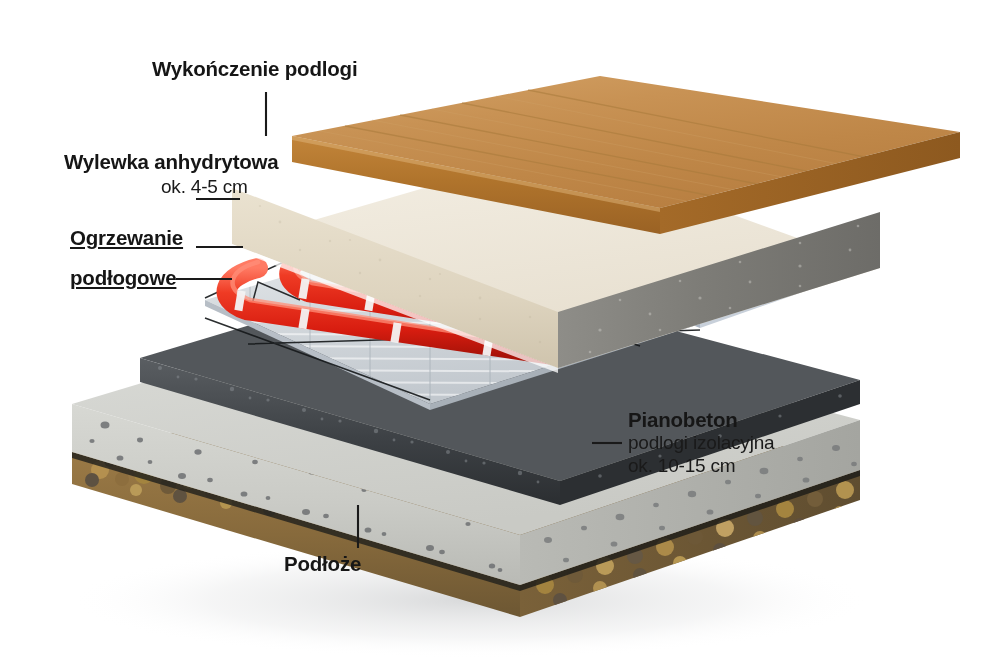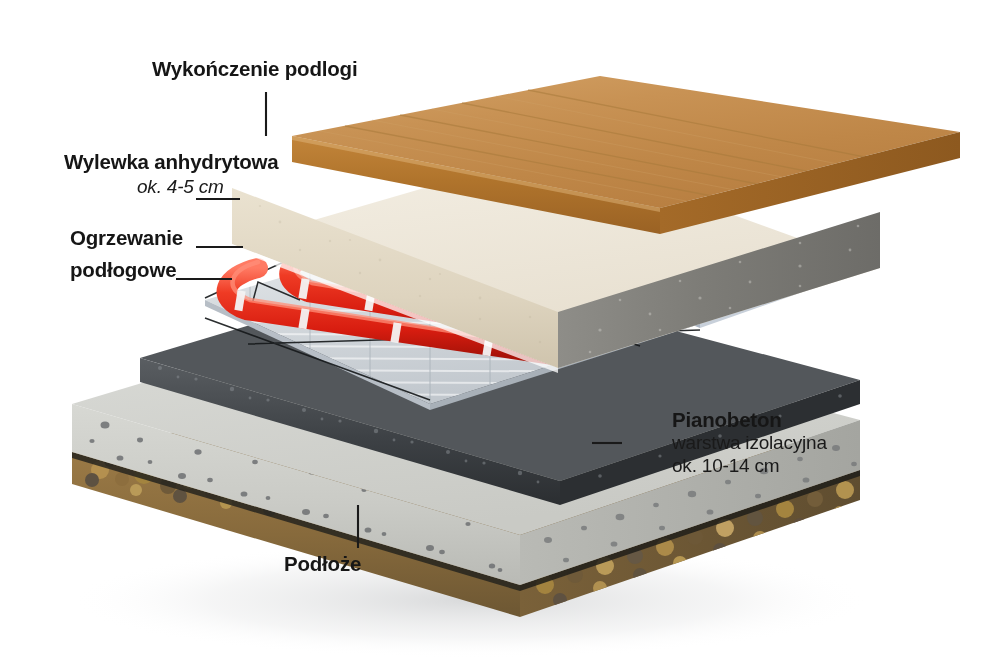--- a/index.html
+++ b/index.html
@@ -41,29 +41,29 @@
     display: block;
     color: #161616;
   }
   .label .l-sub {
     font-weight: normal;
     font-size: 19px;
     letter-spacing: -0.2px;
     display: block;
     color: #1a1a1a;
   }
-  .label.two-line .l-title { display: block; }
+  .label.two-line .l-title { display: block; text-decoration: underline; }
 
   
   #label-finish   { left: 152px; top: 57px; }
   #label-screed   { left: 64px;  top: 150px; }
-  #label-screed .l-sub { margin-left: 73px; margin-top: 2px; font-style: italic; }
+  #label-screed .l-sub { margin-left: 97px; margin-top: 2px; }
   #label-heating  { left: 70px;  top: 226px; }
-  #label-heating .l-title.second { margin-top: 8px; }
-  #label-foam     { left: 628px; top: 408px; margin-left: 44px; }
+  #label-heating .l-title.second { margin-top: 16px; }
+  #label-foam     { left: 628px; top: 408px; }
   #label-base     { left: 284px; top: 552px; }
 </style>
 </head>
 <body>
 
 <div id="stage">
 
   <svg class="diagram" viewBox="0 0 1000 667">
     <defs>
 
@@ -513,21 +513,21 @@
     <span class="l-sub">ok. 4-5 cm</span>
   </div>
 
   <div class="label two-line" id="label-heating">
     <span class="l-title">Ogrzewanie</span>
     <span class="l-title second">podłogowe</span>
   </div>
 
   <div class="label" id="label-foam">
     <span class="l-title">Pianobeton</span>
-    <span class="l-sub">warstwa izolacyjna</span>
-    <span class="l-sub">ok. 10-14 cm</span>
+    <span class="l-sub">podlogi izolacyjna</span>
+    <span class="l-sub">ok. 10-15 cm</span>
   </div>
 
   <div class="label" id="label-base">
     <span class="l-title">Podłoże</span>
   </div>
 
 </div>
 
 </body></html>

